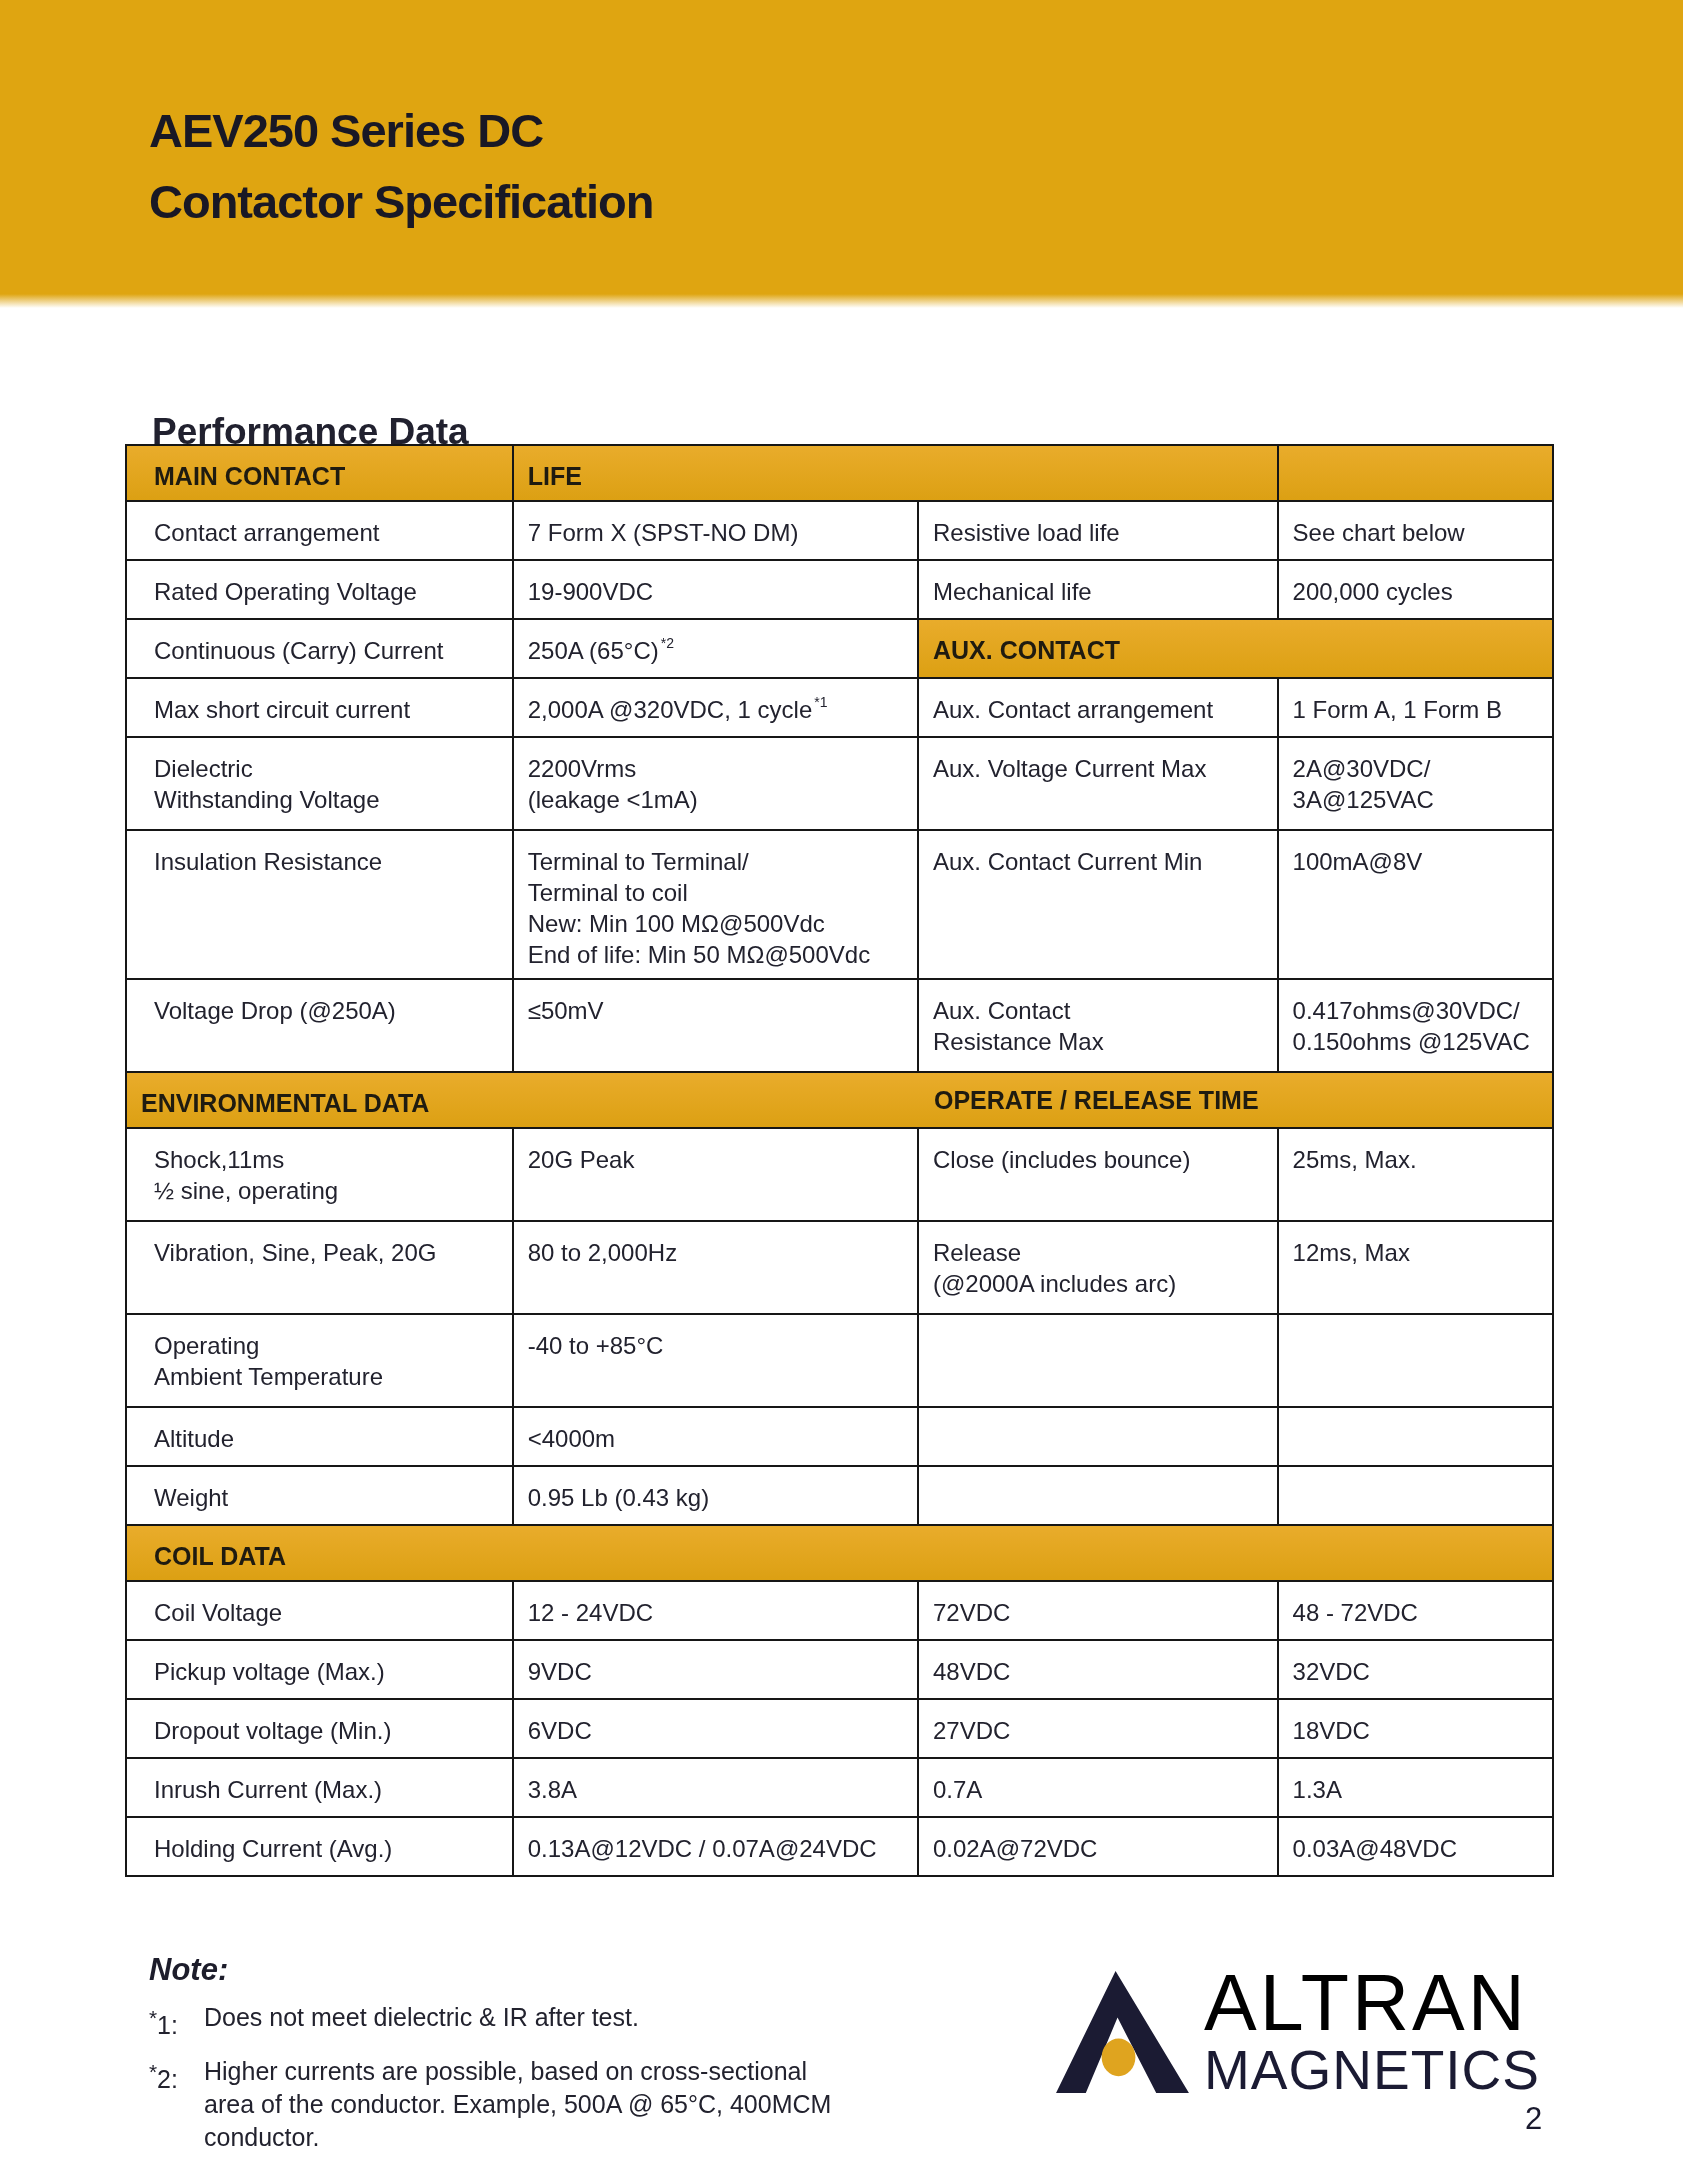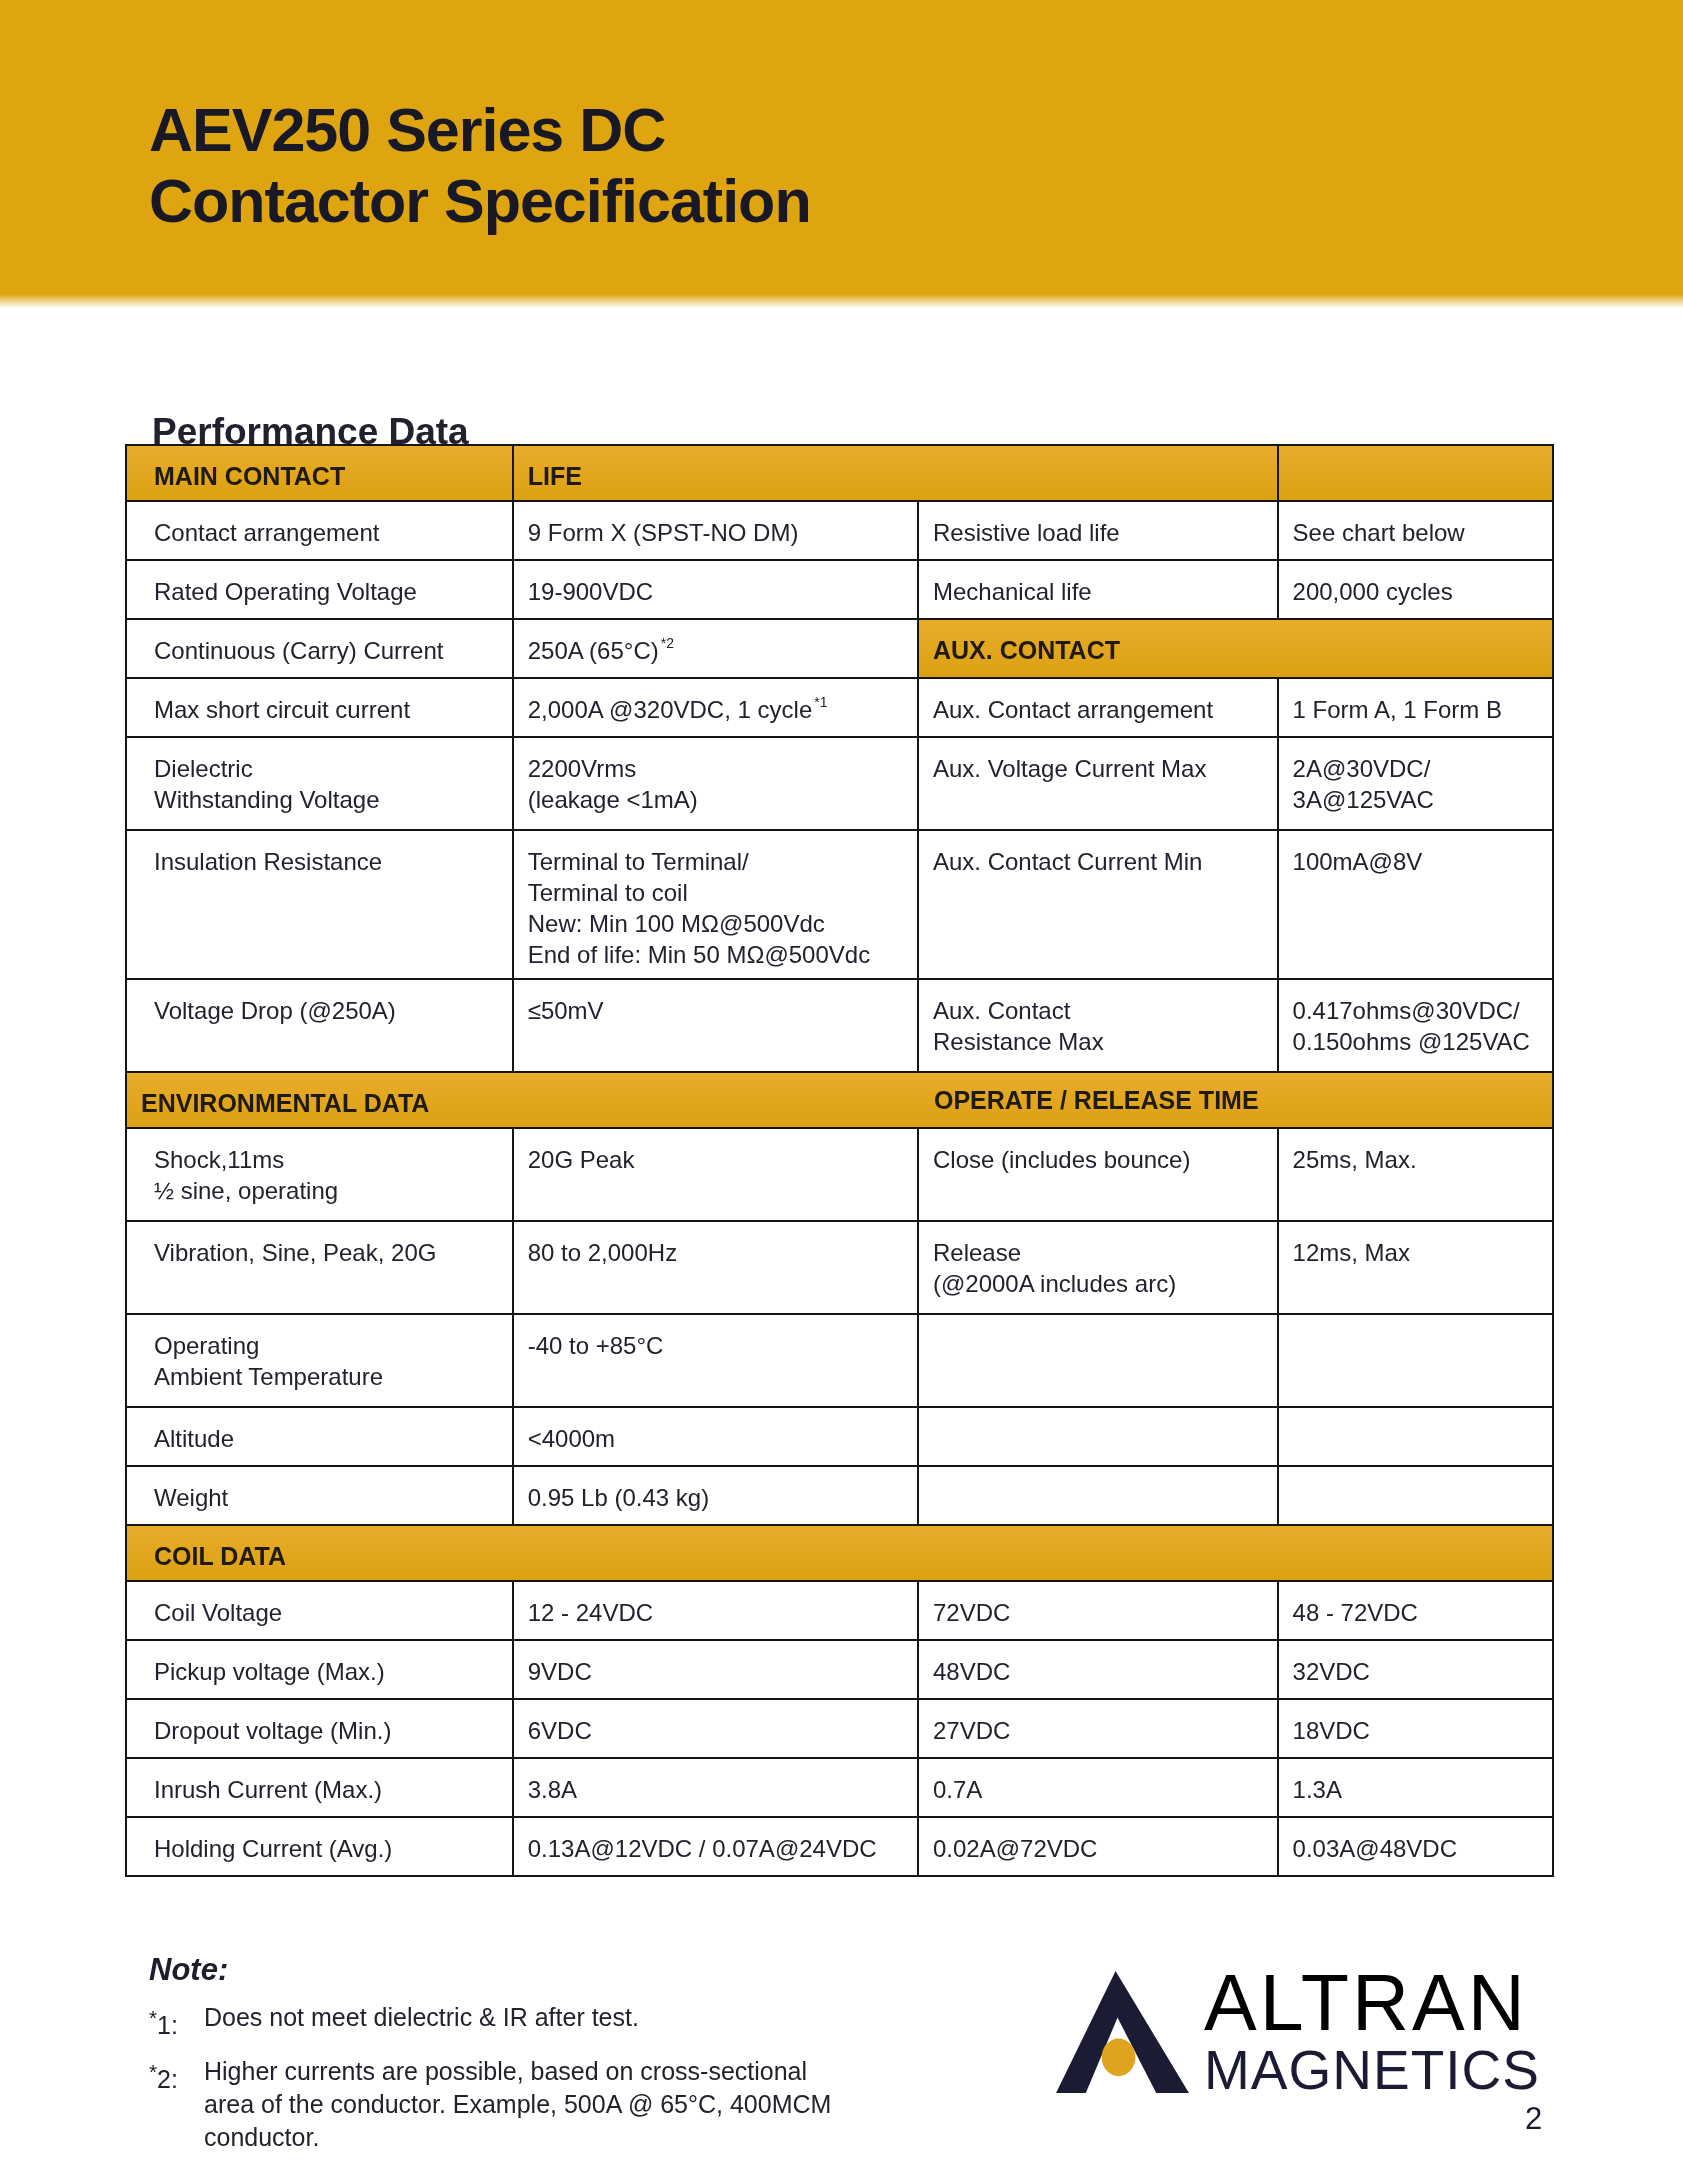--- a/index.html
+++ b/index.html
@@ -6,21 +6,21 @@
   body{
     position:relative;width:1683px;height:2178px;overflow:hidden;
     font-family:"Liberation Sans", sans-serif;color:#22222E;
   }
   
   .banner{position:absolute;left:0;top:0;width:1683px;height:294px;background:#DFA511;}
   .banner-fade{position:absolute;left:0;top:294px;width:1683px;height:14px;
     background:linear-gradient(180deg,#DFA511,#ffffff);}
   .doc-title{
     position:absolute;left:149px;top:95px;width:1188px;
-    font-size:61px;line-height:71px;font-weight:bold;letter-spacing:-1px;
+    font-size:47px;line-height:71px;font-weight:bold;letter-spacing:-1px;
     color:#191825;white-space:pre-line;
   }
   
   .perf-heading{position:absolute;left:152px;top:388px;font-size:37px;line-height:44px;
     font-weight:bold;color:#21212F;margin-top:22px;}
   
   table.spec{
     position:absolute;left:125px;top:444px;width:1429px;
     border-collapse:collapse;table-layout:fixed;
     font-size:24px;color:#22222E;padding-left:8px;
@@ -79,21 +79,21 @@
       <col style="width:19.3%">
   </colgroup>
   <tbody>
     <tr class="rh-band">
       <td class="band-cell c1">MAIN CONTACT</td>
       <td class="band-cell life-cell" colspan="2">LIFE</td>
       <td class="band-cell"></td>
     </tr>
     <tr class="rh-1">
       <td class="c1">Contact arrangement</td>
-      <td>9 Form X (SPST-NO DM)</td>
+      <td>7 Form X (SPST-NO DM)</td>
       <td>Resistive load life</td>
       <td>See chart below</td>
     </tr>
     <tr class="rh-1">
       <td class="c1">Rated Operating Voltage</td>
       <td>19-900VDC</td>
       <td>Mechanical life</td>
       <td>200,000 cycles</td>
     </tr>
     <tr class="rh-1">

